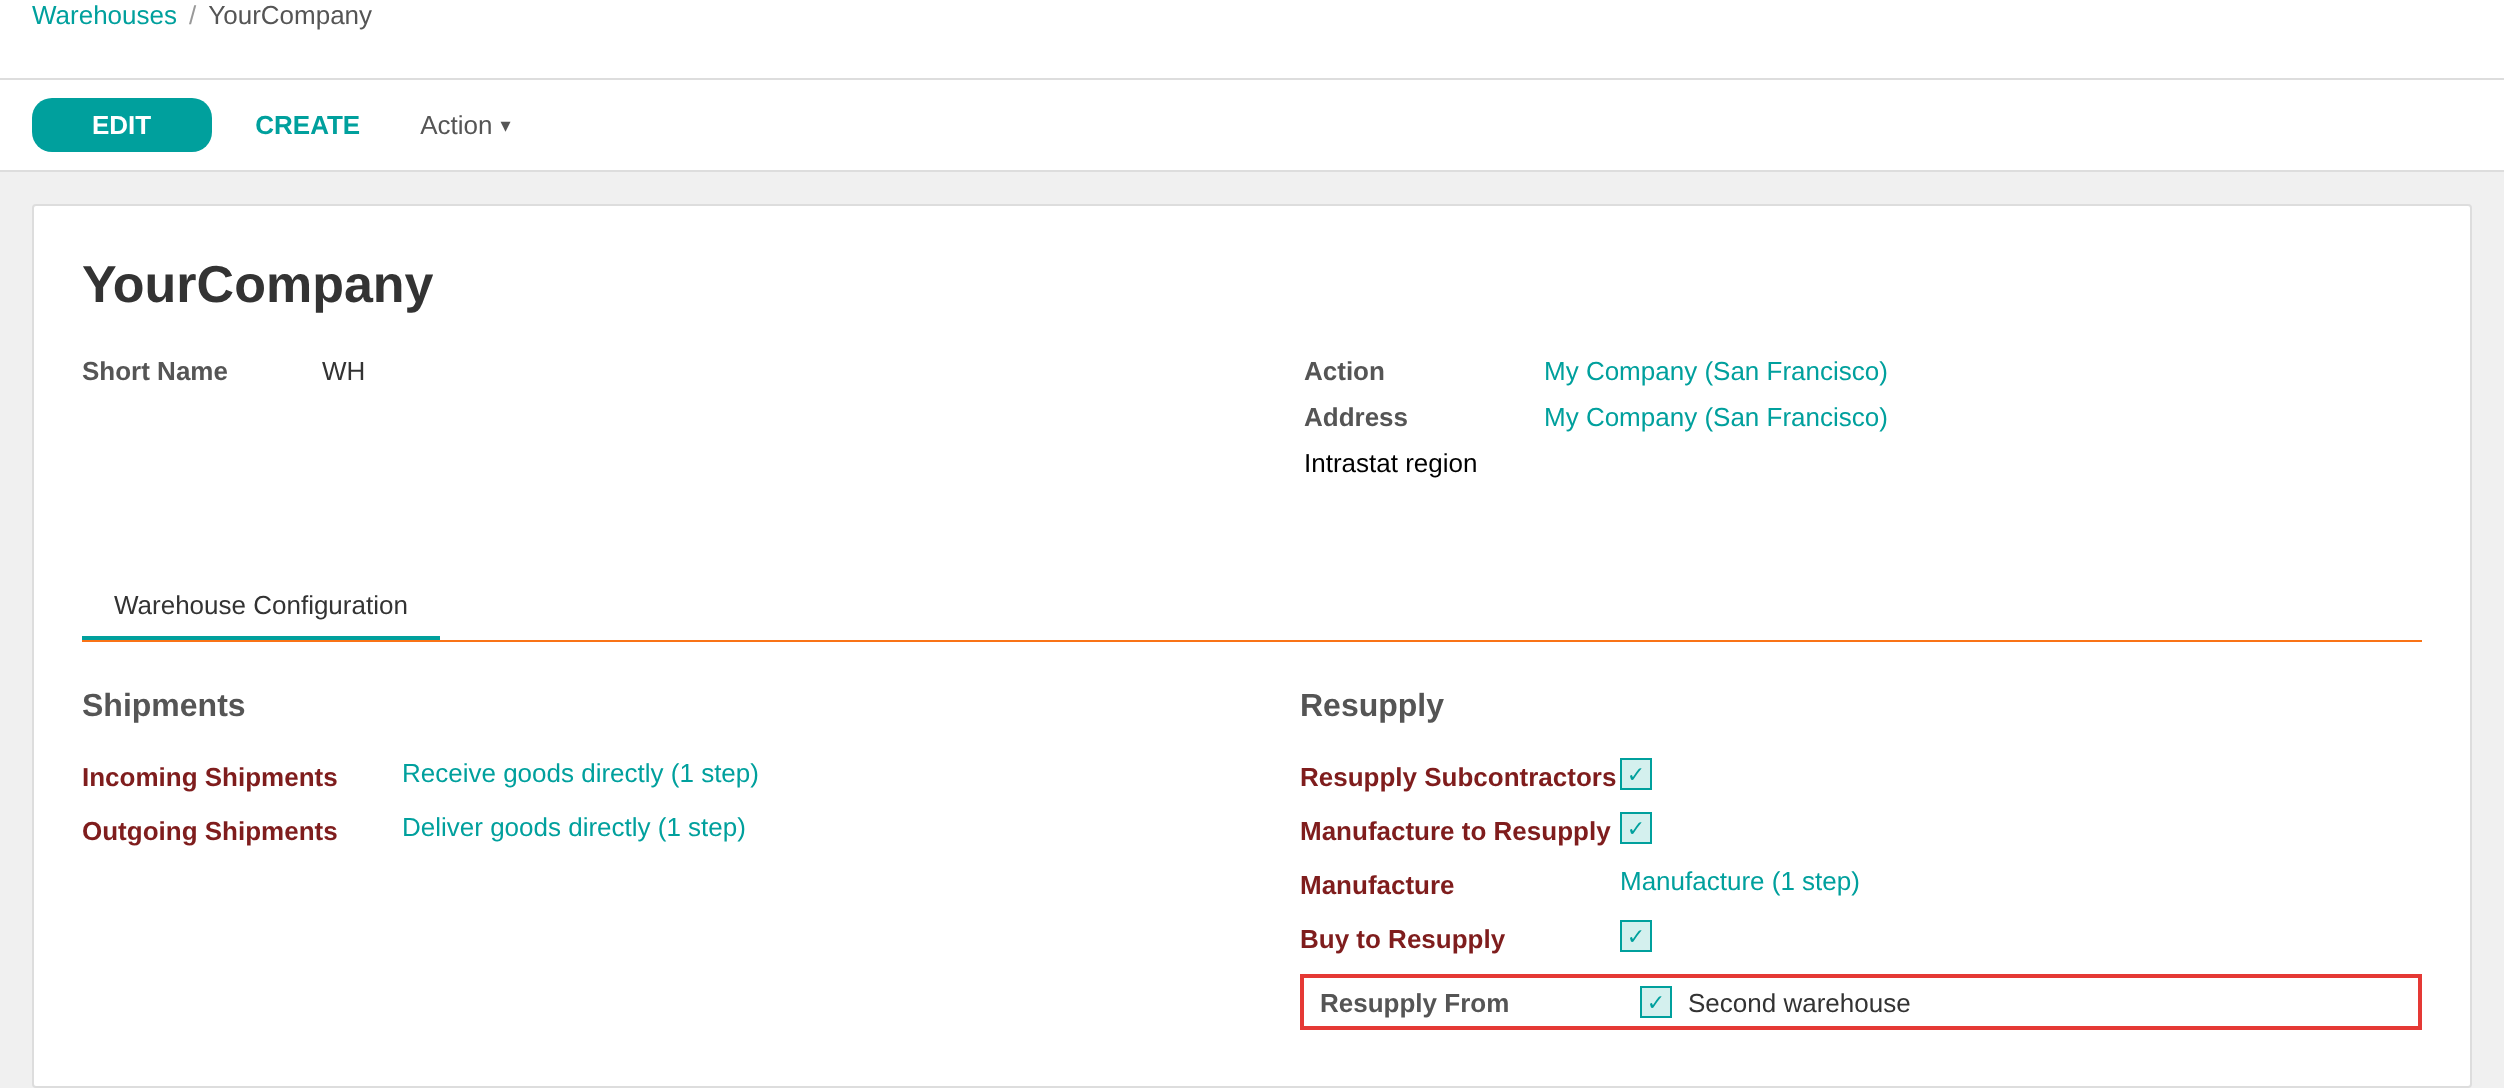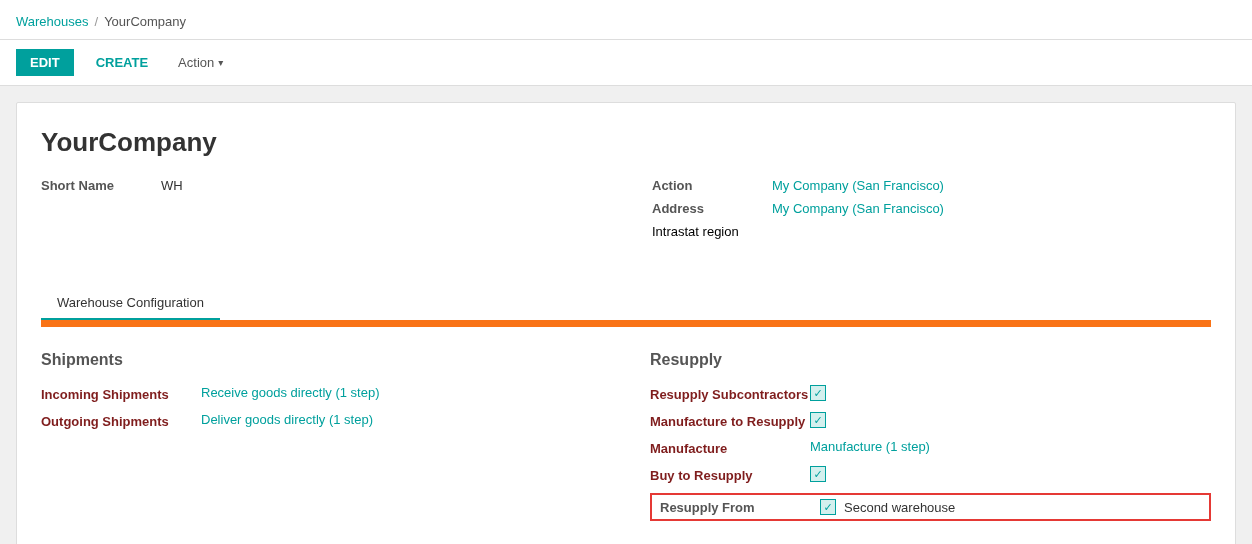--- a/index.html
+++ b/index.html
@@ -1,23 +1,23 @@
 <!DOCTYPE html>
 <html><head>
   <meta charset="utf-8">
   <style>
     * { box-sizing: border-box; margin: 0; padding: 0; }
     body { font-family: Arial, sans-serif; font-size: 13px; color: #333; background: #f0f0f0; }
 
     .top-bar {
       background: #fff;
       border-bottom: 1px solid #ddd;
-      padding: 10px 16px;
-      display: flex;
-      align-items: flex-end;
+      padding: 0 16px;
+      display: flex;
+      align-items: flex-start;
       height: 40px;
     }
     .breadcrumb {
       display: flex;
       align-items: center;
       gap: 6px;
       font-size: 13px;
     }
     .breadcrumb-link {
       color: #00a09d;
@@ -32,25 +32,25 @@
       padding: 0 16px;
       display: flex;
       align-items: center;
       height: 46px;
       gap: 8px;
     }
     .btn-edit {
       background: #00a09d;
       color: #fff;
       border: none;
-      padding: 6px 14px;
+      padding: 6px 30px;
       font-size: 13px;
       font-weight: bold;
       cursor: pointer;
-      border-radius: 0;
+      border-radius: 10px;
     }
     .btn-create {
       background: transparent;
       color: #00a09d;
       border: none;
       padding: 6px 14px;
       font-size: 13px;
       font-weight: bold;
       cursor: pointer;
     }
@@ -110,21 +110,21 @@
       color: #00a09d;
       font-size: 13px;
     }
     .field-label-muted {
       color: #000000;
       min-width: 120px;
       font-size: 13px;
     }
 
     .tabs {
-      border-bottom: 7px solid #f97316;
+      border-bottom: 1px solid #f97316;
       display: flex;
       margin-bottom: 24px;
       margin-top: 40px;
     }
     .tab {
       padding: 8px 16px;
       font-size: 13px;
       color: #555;
       cursor: pointer;
       border-bottom: 2px solid transparent;

